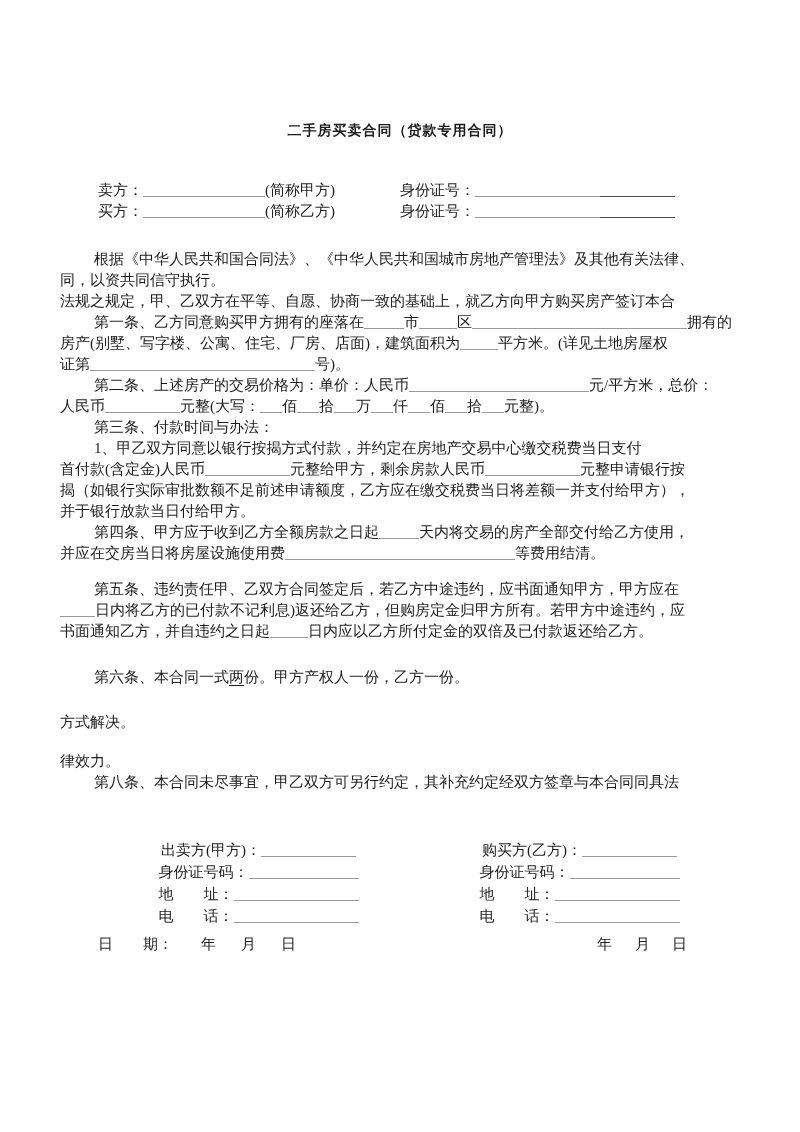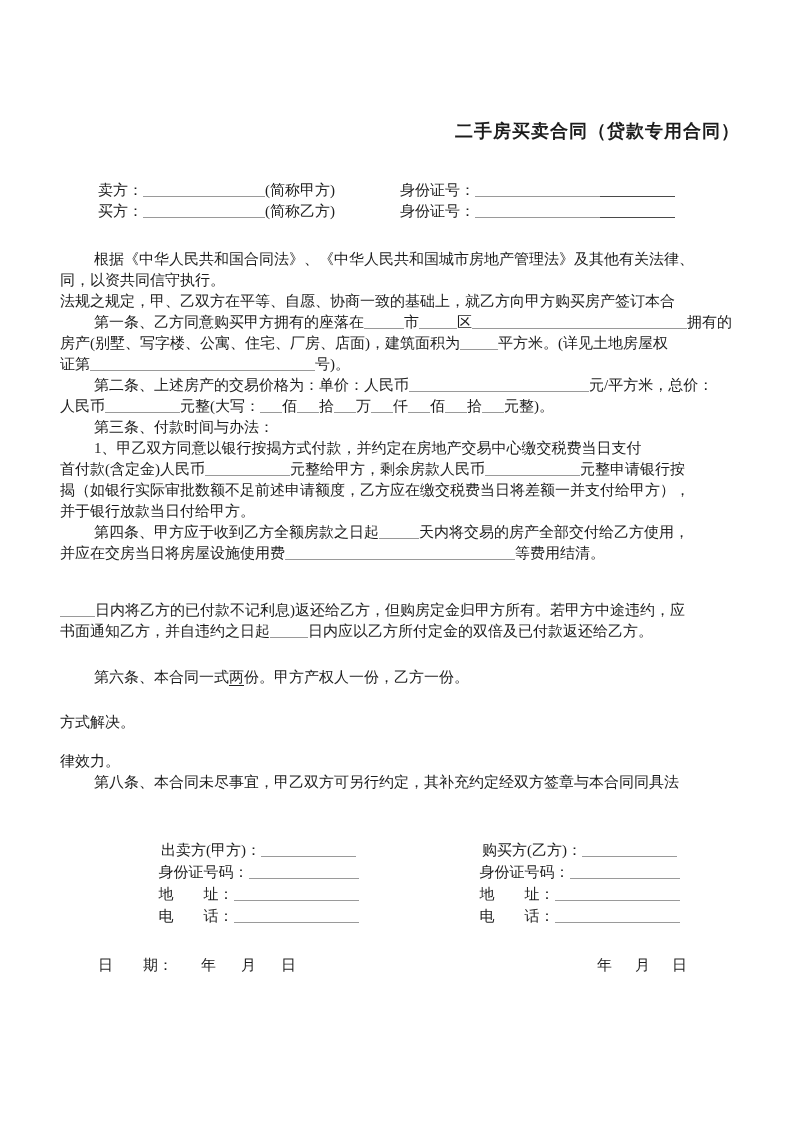--- a/index.html
+++ b/index.html
@@ -10,22 +10,22 @@
     font-family:"Liberation Serif","DejaVu Serif",serif;
     color:#1c1c1c;
     font-size:15px;
     line-height:21px;
     overflow:hidden;
     box-sizing:border-box;
     padding:118px 60px 0 60px;
   }
   .title{
     margin:0;
-    text-align:right;
-    font-size:18px;
+    text-align:center;
+    font-size:14px;
     line-height:26px;
     font-weight:bold;
     letter-spacing:1px;
   }
   .parties{margin-top:36px;padding-left:38px;}
   .parties .line + .line{}
   .body-lines{margin-top:27px;}
   .line{white-space:nowrap;line-height:21px;}
   .blank{
     display:inline-block;
@@ -37,21 +37,21 @@
   .gap{display:inline-block;height:1px;}
   .ul{border-bottom:1px solid #1c1c1c;}
   .spacer{width:100%;}
   .signature{
     margin-top:46px;
     padding-left:38px;
     display:flex;
   }
   .sig-col{width:350px;text-align:center;}
   .sig-col .line{line-height:22px;}
-  .date-line{margin-top:28px;padding-left:38px;}
+  .date-line{margin-top:8px;padding-left:38px;font-family:Liberation Mono, monospace;}
 </style>
 </head>
 <body>
 
 <div class="page">
 
   <h1 class="title">二手房买卖合同（贷款专用合同）</h1>
 
   <div class="parties">
     <div class="line"><span>卖方：</span><span class="blank" style="width: 122px;"></span><span>(简称甲方)</span><span class="gap" style="width: 65px;"></span><span>身份证号：</span><span class="blank" style="width: 125px;"></span><span class="blank dark" style="width: 75px;"></span></div>
@@ -68,21 +68,21 @@
       <div class="line"><span class="gap" style="width: 34px;"></span><span>第二条、上述房产的交易价格为：单价：人民币</span><span class="blank" style="width: 180px;"></span><span>元/平方米，总价：</span></div>
       <div class="line"><span>人民币</span><span class="blank" style="width: 75px;"></span><span>元整(大写：</span><span class="blank" style="width: 22px;"></span><span>佰</span><span class="blank" style="width: 22px;"></span><span>拾</span><span class="blank" style="width: 22px;"></span><span>万</span><span class="blank" style="width: 22px;"></span><span>仟</span><span class="blank" style="width: 22px;"></span><span>佰</span><span class="blank" style="width: 22px;"></span><span>拾</span><span class="blank" style="width: 22px;"></span><span>元整)。</span></div>
       <div class="line"><span class="gap" style="width: 34px;"></span><span>第三条、付款时间与办法：</span></div>
       <div class="line"><span class="gap" style="width: 34px;"></span><span>1、甲乙双方同意以银行按揭方式付款，并约定在房地产交易中心缴交税费当日支付</span></div>
       <div class="line"><span>首付款(含定金)人民币</span><span class="blank" style="width: 85px;"></span><span>元整给甲方，剩余房款人民币</span><span class="blank" style="width: 95px;"></span><span>元整申请银行按</span></div>
       <div class="line"><span>揭（如银行实际审批数额不足前述申请额度，乙方应在缴交税费当日将差额一并支付给甲方），</span></div>
       <div class="line"><span>并于银行放款当日付给甲方。</span></div>
       <div class="line"><span class="gap" style="width: 34px;"></span><span>第四条、甲方应于收到乙方全额房款之日起</span><span class="blank" style="width: 40px;"></span><span>天内将交易的房产全部交付给乙方使用，</span></div>
       <div class="line"><span>并应在交房当日将房屋设施使用费</span><span class="blank" style="width: 230px;"></span><span>等费用结清。</span></div>
       <div class="spacer" style="height: 15px;"></div>
-      <div class="line"><span class="gap" style="width: 34px;"></span></div>
+      <div class="line"><span class="gap" style="width: 34px;"></span><span>第五条、违约责任甲、乙双方合同签定后，若乙方中途违约，应书面通知甲方，甲方应在</span></div>
       <div class="line"><span class="blank" style="width: 35px;"></span><span>日内将乙方的已付款不记利息)返还给乙方，但购房定金归甲方所有。若甲方中途违约，应</span></div>
       <div class="line"><span>书面通知乙方，并自违约之日起</span><span class="blank" style="width: 38px;"></span><span>日内应以乙方所付定金的双倍及已付款返还给乙方。</span></div>
       <div class="spacer" style="height: 25px;"></div>
       <div class="line"><span class="gap" style="width: 34px;"></span><span>第六条、本合同一式</span><span class="ul">两</span><span>份。甲方产权人一份，乙方一份。</span></div>
       <div class="spacer" style="height: 24px;"></div>
       <div class="line"><span>方式解决。</span></div>
       <div class="spacer" style="height: 18px;"></div>
       <div class="line"><span>律效力。</span></div>
       <div class="line"><span class="gap" style="width: 34px;"></span><span>第八条、本合同未尽事宜，甲乙双方可另行约定，其补充约定经双方签章与本合同同具法</span></div>
     </div>

